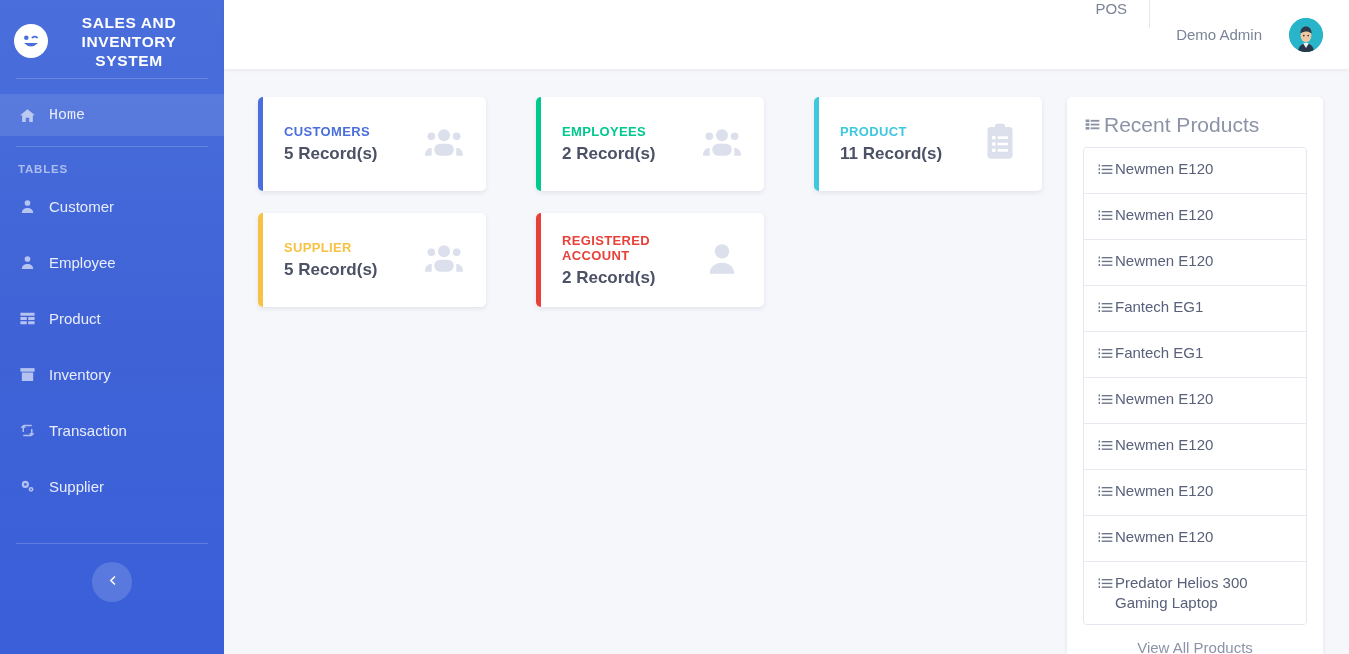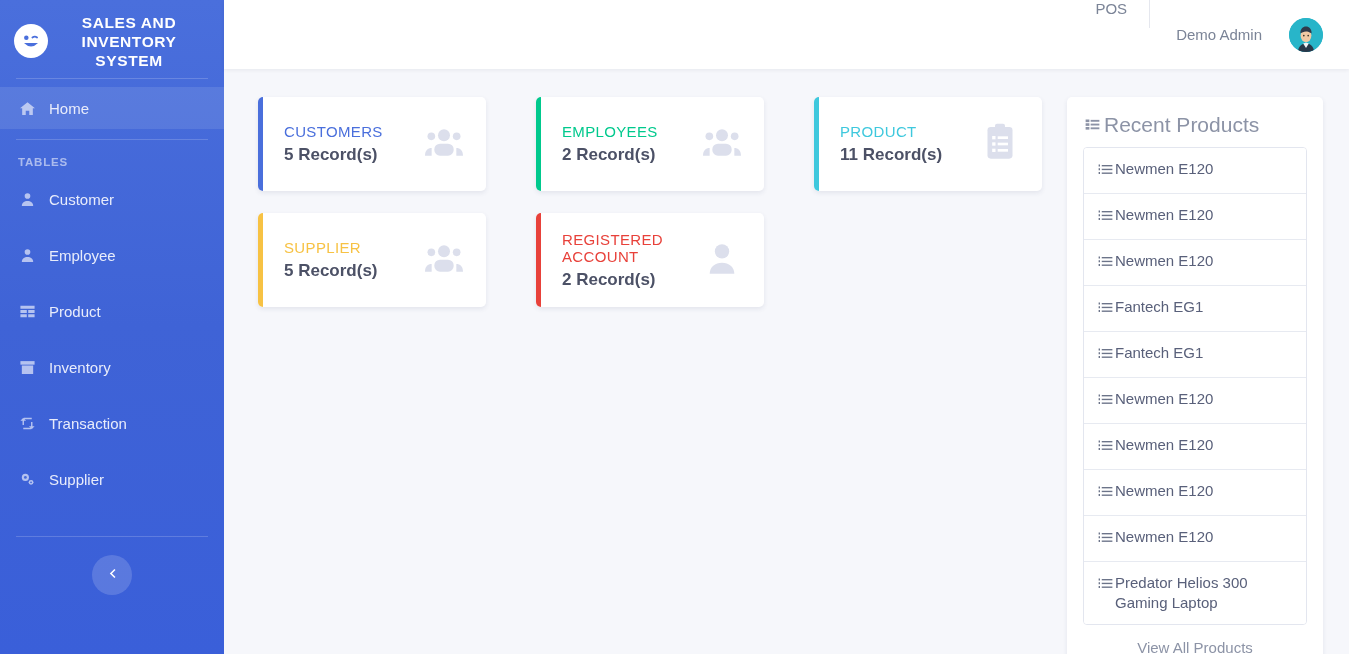--- a/index.html
+++ b/index.html
@@ -104,21 +104,21 @@
     border-radius: 5px; position: relative;
     box-shadow: 0 2px 5px rgba(30,40,90,0.09);
     display: flex; align-items: center; justify-content: space-between;
     padding: 0 22px 0 26px; overflow: hidden; cursor: pointer;
   }
   .stat-card::before {
     content: ""; position: absolute; left: 0; top: 0; bottom: 0;
     width: 5px; background: var(--accent);
   }
   .stat-label {
-    font-size: 15px; font-weight: normal; letter-spacing: 0.35px;
+    font-size: 13px; font-weight: bold; letter-spacing: 0.35px;
     color: var(--accent); margin-bottom: 5px; text-transform: uppercase;
   }
   .stat-value { font-size: 17px; font-weight: bold; color: #4c5166; }
   .stat-icon { opacity: 1; }
   .stat-icon svg { width: 40px; height: 40px; fill: #dcdfec; }
 
   
   .right-col { width: 256px; flex: 0 0 256px; }
   .panel {
     background: #ffffff; border-radius: 5px;
@@ -159,21 +159,21 @@
           <circle cx="16" cy="16" r="15" fill="#ffffff"></circle>
           <circle cx="11" cy="12.5" r="2.4" fill="#4a6fdc"></circle>
           <path d="M17.5 12.2 q2.6 -1.9 5 0" stroke="#4a6fdc" stroke-width="1.9" fill="none" stroke-linecap="round"></path>
           <path d="M8.5 18 q7.5 7.5 15 0 z" fill="#4a6fdc"></path>
         </svg>
       </div>
       <div class="brand-title">SALES AND INVENTORY SYSTEM</div>
     </div>
     <div class="sb-divider"></div>
 
-    <div class="nav-item active" style="margin-top:8px;">
+    <div class="nav-item active" style="margin-top:15px;font-family:Liberation Mono, monospace;">
       <span class="ico">
         <svg viewBox="0 0 24 24">
             <path d="M12 3 1.5 11.5h3V21h5v-6h5v6h5v-9.5h3z"></path>
           </svg>
       </span>
       <span class="nav-label">Home</span>
     </div>
 
     <div class="sb-divider" style="margin-top:10px;"></div>
 

